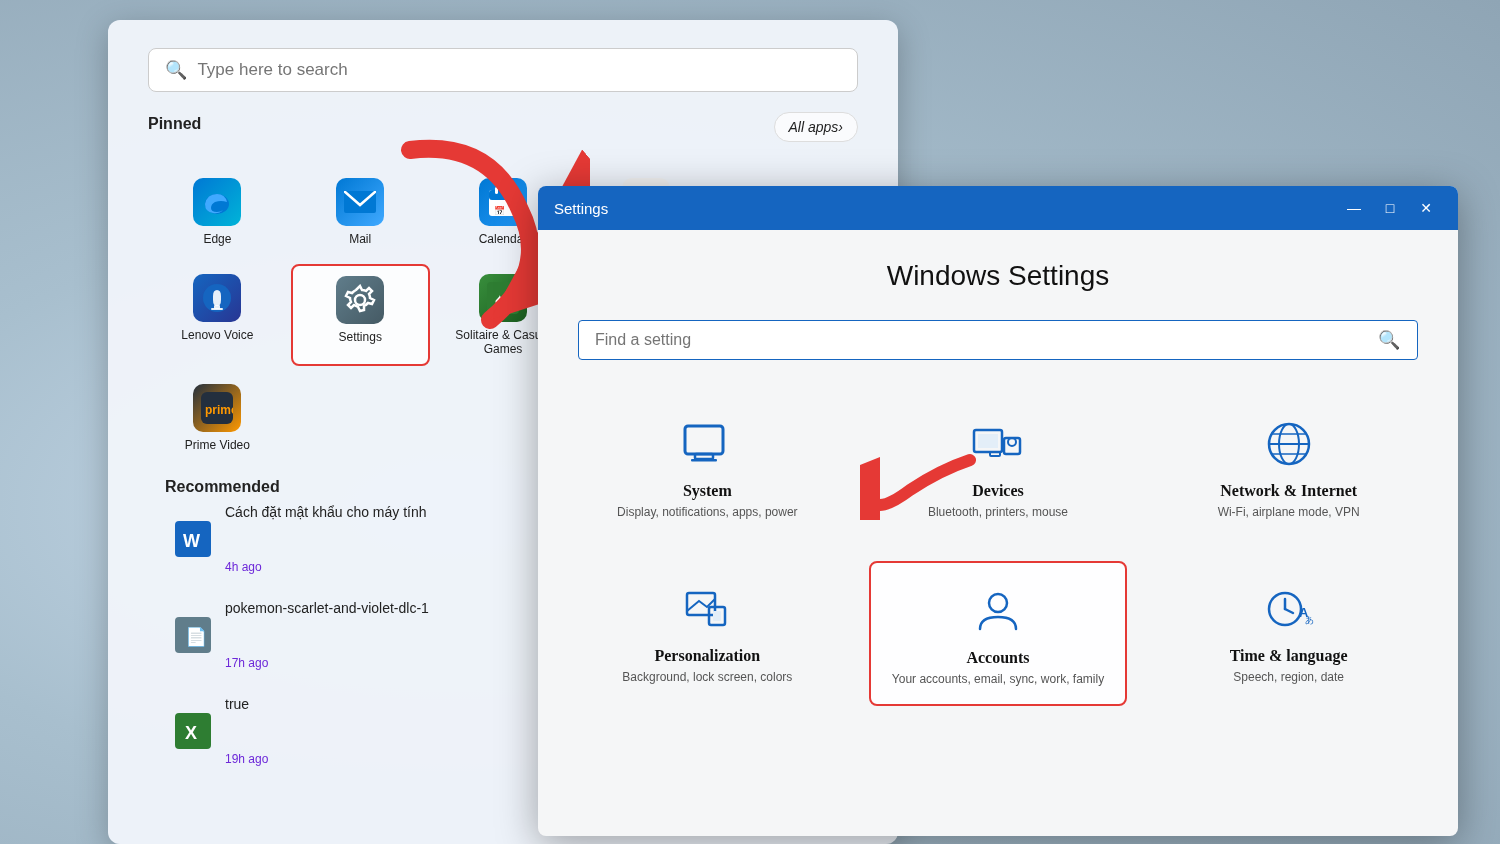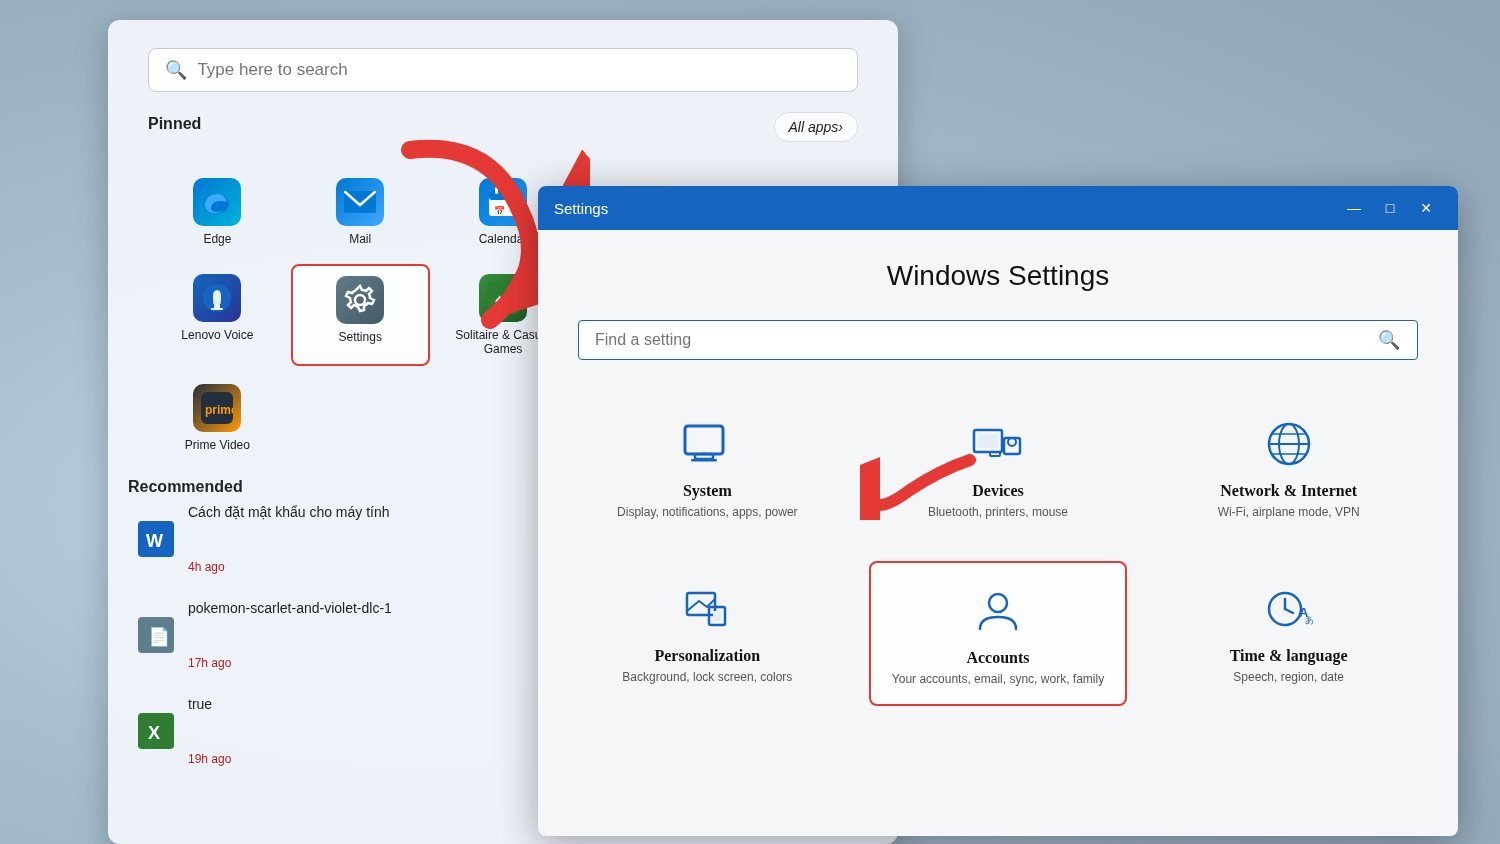--- a/index.html
+++ b/index.html
@@ -124,21 +124,21 @@
     }
 
     .pinned-header {
       display: flex;
       align-items: center;
       justify-content: space-between;
       margin-bottom: 16px;
     }
 
     .recommended-section {
-      padding: 0 20px;
+      padding: 0 57px;
       margin-top: 16px;
     }
 
     .recommended-list {
       display: flex;
       flex-direction: column;
       gap: 10px;
     }
 
     .rec-item {
@@ -166,21 +166,21 @@
       gap: 40px;
     }
 
     .rec-name {
       font-size: 14px;
       color: #222;
     }
 
     .rec-time {
       font-size: 12px;
-      color: #b91c1c;
+      color: #6d28d9;
     }
 
     
     .settings-window {
       position: absolute;
       left: 538px;
       top: 186px;
       width: 920px;
       height: 650px;
       background: #f5f6f7;

